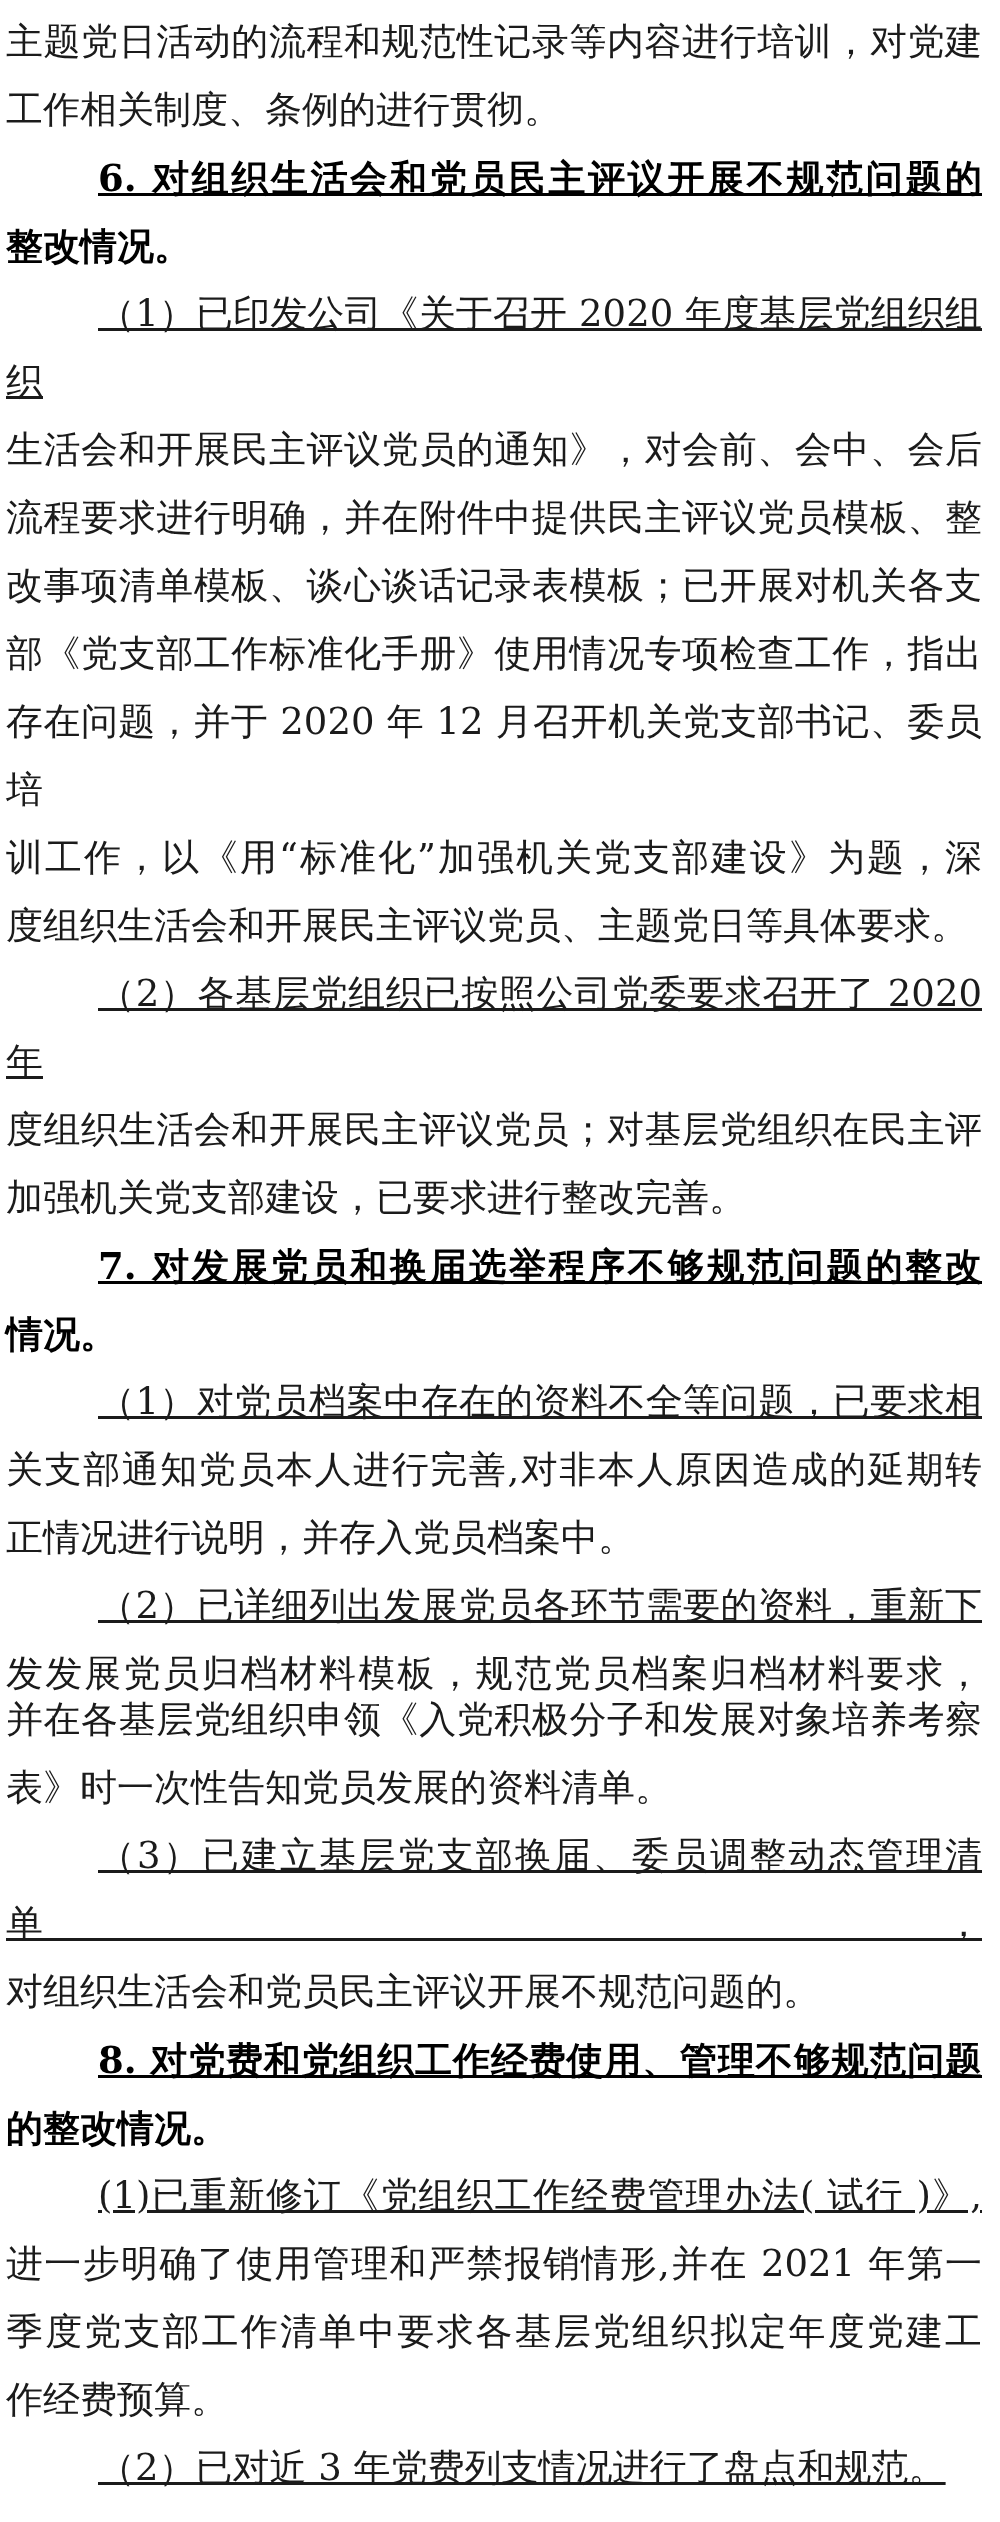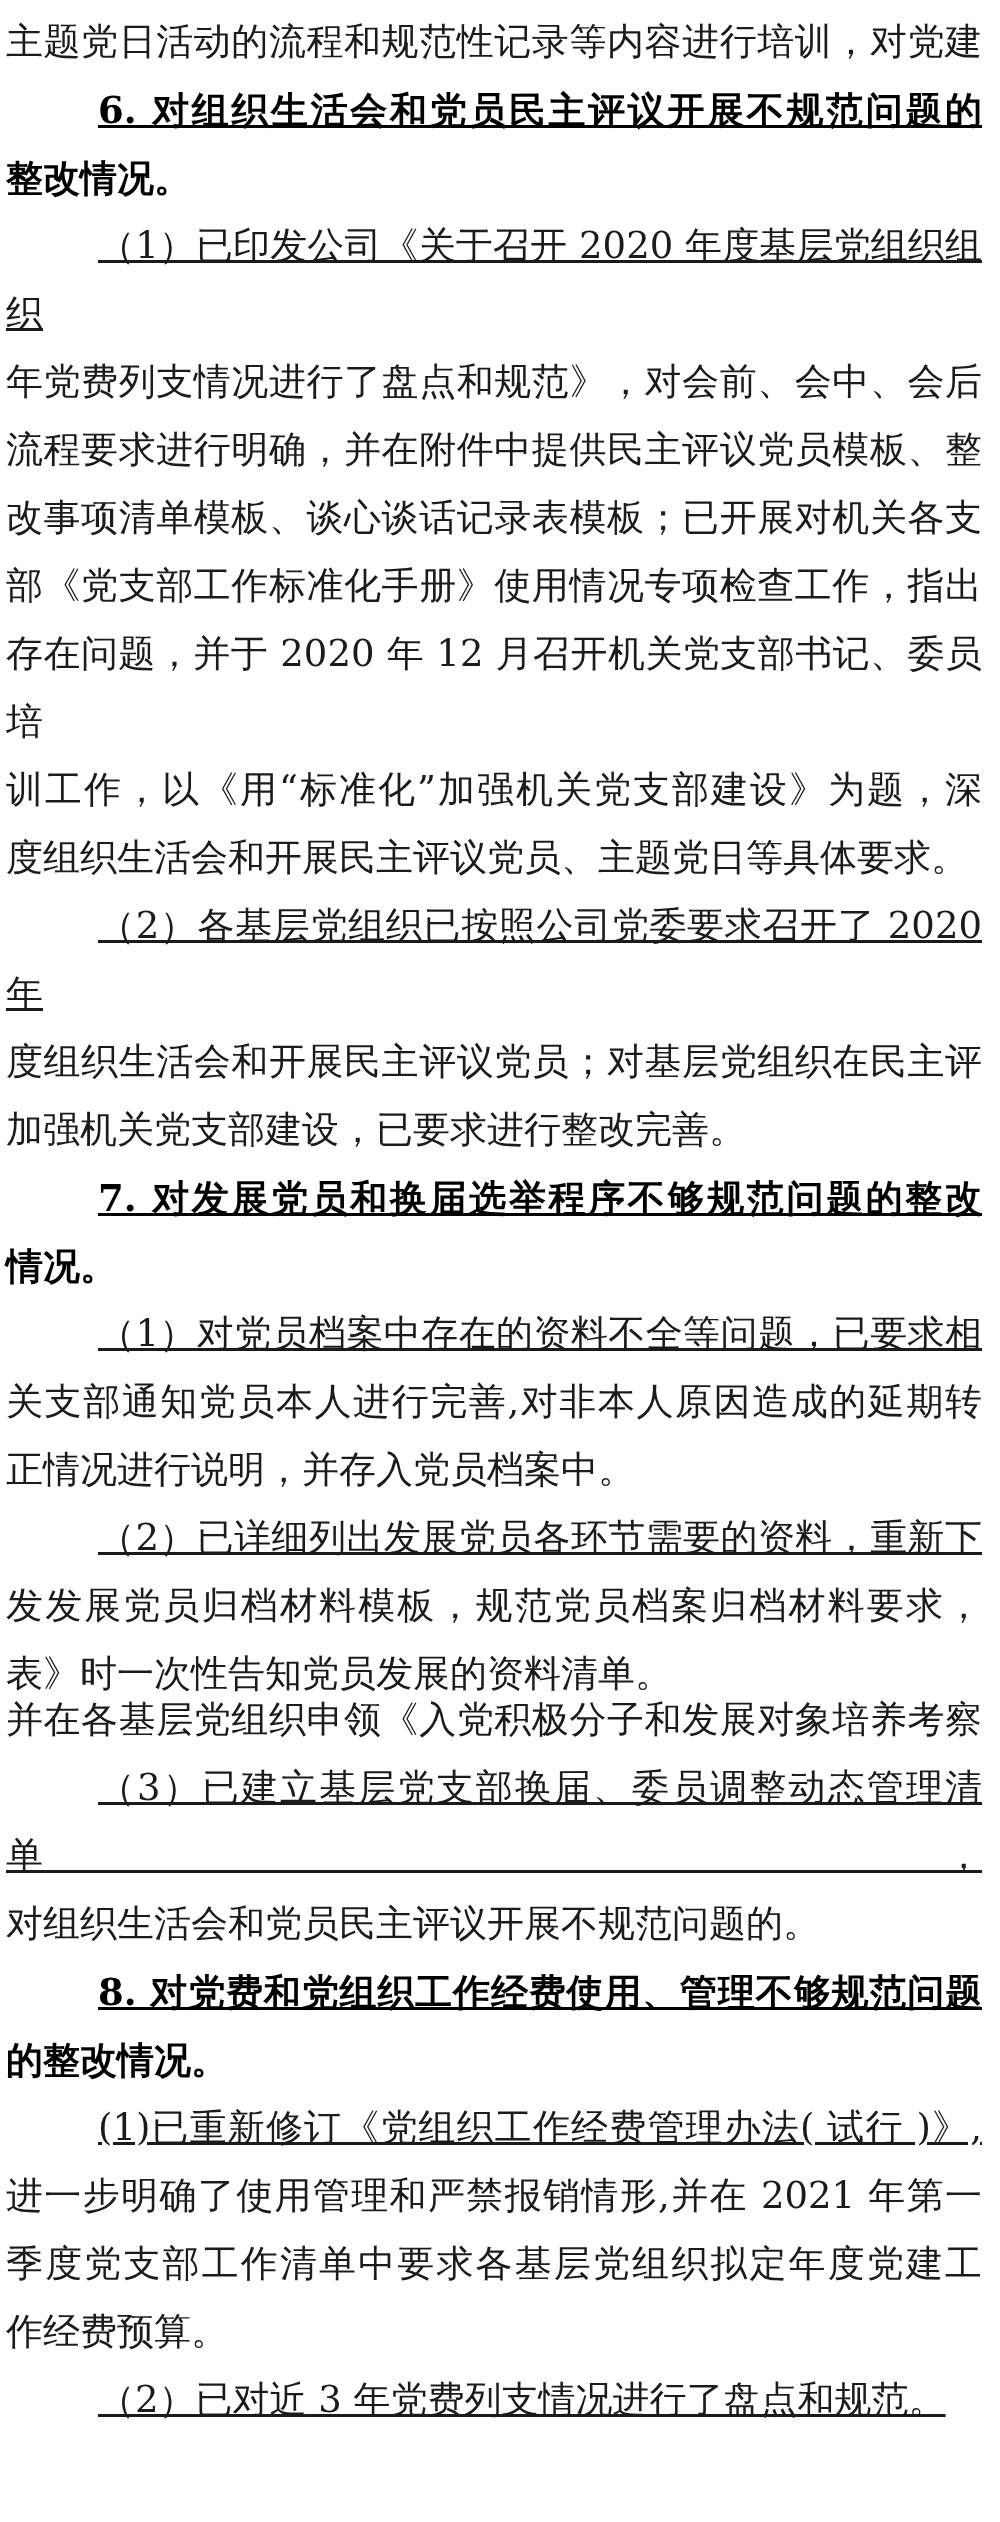--- a/index.html
+++ b/index.html
@@ -41,42 +41,43 @@
   .line.tight {
     margin-top: -22px;
   }
 </style>
 </head>
 <body>
 
 <main class="page">
 
 <div class="line">主题党日活动的流程和规范性记录等内容进行培训，对党建</div>
+    <div class="line left">工作相关制度、条例的进行贯彻。</div>
     <div class="line heading indent">6. 对组织生活会和党员民主评议开展不规范问题的</div>
     <div class="line heading left">整改情况。</div>
     <div class="line indent">（1）已印发公司《关于召开 2020 年度基层党组织组织</div>
-    <div class="line">年党费列支情况进行了盘点和规范》，对会前、会中、会后</div>
+    <div class="line">生活会和开展民主评议党员的通知》，对会前、会中、会后</div>
     <div class="line">流程要求进行明确，并在附件中提供民主评议党员模板、整</div>
     <div class="line">改事项清单模板、谈心谈话记录表模板；已开展对机关各支</div>
     <div class="line">部《党支部工作标准化手册》使用情况专项检查工作，指出</div>
     <div class="line">存在问题，并于 2020 年 12 月召开机关党支部书记、委员培</div>
     <div class="line">训工作，以《用“标准化”加强机关党支部建设》为题，深</div>
     <div class="line left">度组织生活会和开展民主评议党员、主题党日等具体要求。</div>
     <div class="line indent">（2）各基层党组织已按照公司党委要求召开了 2020 年</div>
     <div class="line">度组织生活会和开展民主评议党员；对基层党组织在民主评</div>
     <div class="line left">加强机关党支部建设，已要求进行整改完善。</div>
     <div class="line heading indent">7. 对发展党员和换届选举程序不够规范问题的整改</div>
     <div class="line heading left">情况。</div>
     <div class="line indent">（1）对党员档案中存在的资料不全等问题，已要求相</div>
     <div class="line">关支部通知党员本人进行完善,对非本人原因造成的延期转</div>
     <div class="line left">正情况进行说明，并存入党员档案中。</div>
     <div class="line indent">（2）已详细列出发展党员各环节需要的资料，重新下</div>
     <div class="line">发发展党员归档材料模板，规范党员档案归档材料要求，</div>
+    <div class="line tight">并在各基层党组织申领《入党积极分子和发展对象培养考察</div>
     <div class="line left">表》时一次性告知党员发展的资料清单。</div>
-    <div class="line tight">并在各基层党组织申领《入党积极分子和发展对象培养考察</div>
     <div class="line indent">（3）已建立基层党支部换届、委员调整动态管理清单，</div>
     <div class="line left">对组织生活会和党员民主评议开展不规范问题的。</div>
     <div class="line heading indent">8. 对党费和党组织工作经费使用、管理不够规范问题</div>
     <div class="line heading left">的整改情况。</div>
     <div class="line indent">(1)已重新修订《党组织工作经费管理办法( 试行 )》,</div>
     <div class="line">进一步明确了使用管理和严禁报销情形,并在 2021 年第一</div>
     <div class="line">季度党支部工作清单中要求各基层党组织拟定年度党建工</div>
     <div class="line left">作经费预算。</div>
     <div class="line indent left">（2）已对近 3 年党费列支情况进行了盘点和规范。</div>
   </main>

